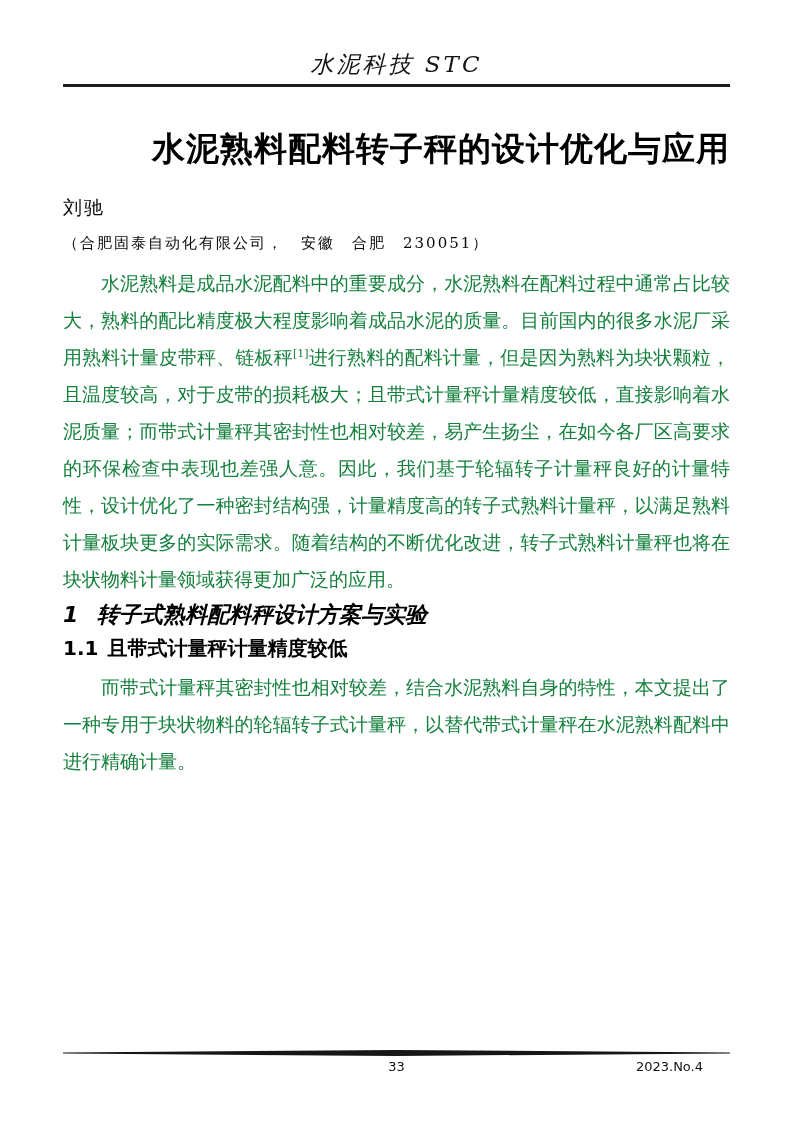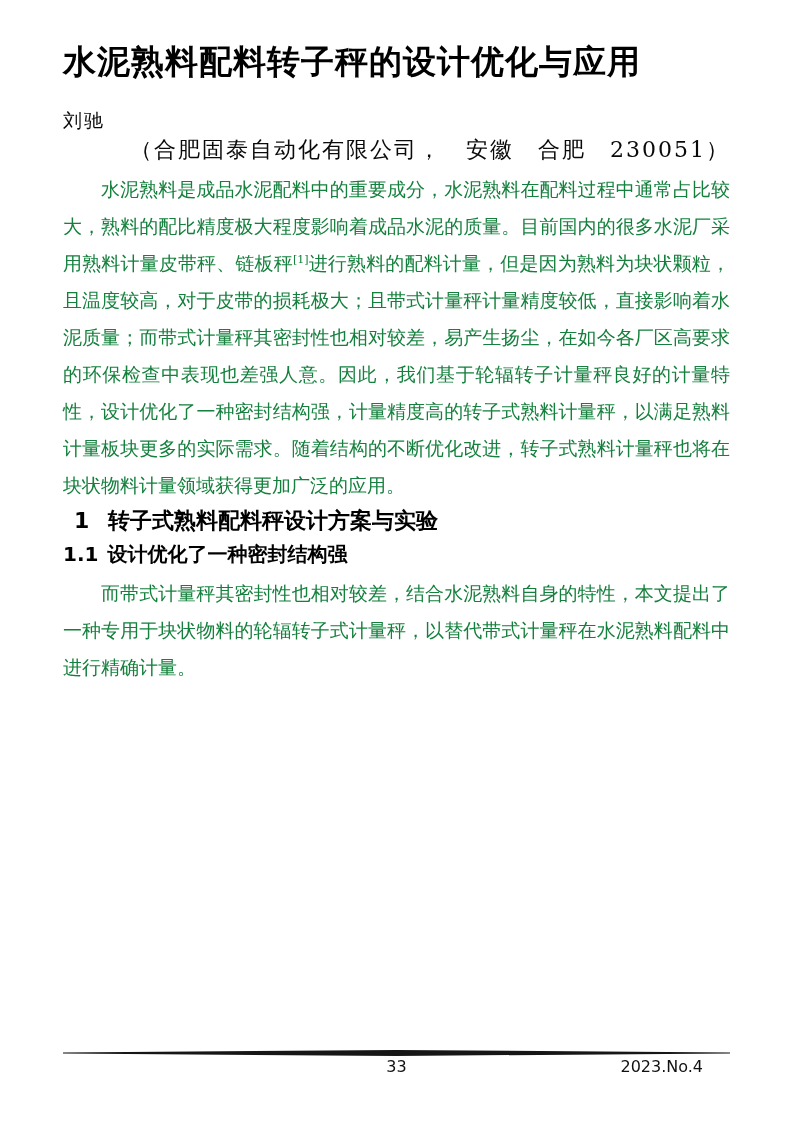--- a/index.html
+++ b/index.html
@@ -34,55 +34,55 @@
   }
   .header-rule {
     margin-top: 5px;
     height: 3px;
     background: #1c1c1c;
   }
 
   
   .article-title {
     margin: 42px 0 0 0;
-    text-align: left;
+    text-align: right;
     font-family: "DejaVu Sans", "Liberation Sans", sans-serif;
     font-weight: bold;
     font-size: 33px;
     line-height: 40px;
     letter-spacing: 1px;
     color: #000;
   }
   .author {
     margin-top: 26px;
     text-align: left;
     font-size: 19px;
     line-height: 25px;
     letter-spacing: 2px;
   }
   .affiliation {
-    margin-top: 3px;
-    text-align: right;
-    font-size: 22px;
+    margin-top: 10px;
+    text-align: left;
+    font-size: 15px;
     line-height: 27px;
     letter-spacing: 2px;
   }
 
   
   .sec-heading {
     font-family: "DejaVu Sans", "Liberation Sans", sans-serif;
     font-weight: bold;
     color: #000;
   }
   .h-level1 {
     font-size: 22px;
     line-height: 28px;
   }
   .h-intro   { margin: 17px 0 0 0; }
-  .h-sec1    { margin: 3px 0 0 11px; }
+  .h-sec1    { margin: 3px 0 0 0; font-style: italic; }
   .h-level2 {
     font-size: 20px;
     line-height: 26px;
     margin: 6px 0 0 0;
   }
   .sec-num { margin-right: 0.85em; }
   .h-level2 .sec-num { margin-right: 0.45em; }
 
   
   .body-para {
@@ -112,52 +112,56 @@
   .footer-rule-svg {
     display: block;
     width: 100%;
     height: 6px;
   }
   .footer-row {
     position: relative;
     margin-top: 2px;
     height: 20px;
     font-family: "DejaVu Sans", "Liberation Sans", sans-serif;
-    font-size: 16px;
+    font-size: 13px;
     line-height: 18px;
     color: #111;
   }
   .page-number {
     position: absolute;
     left: 50%;
     transform: translateX(-50%);
   }
   .issue-number {
     position: absolute;
     right: 27px;
   }
 </style>
 </head>
 <body>
 
 <div class="page">
 
+  <header>
+    <div class="journal-title">水泥科技 STC</div>
+    <div class="header-rule"></div>
+  </header>
 
   <h1 class="article-title">水泥熟料配料转子秤的设计优化与应用</h1>
 
   <div class="author">刘驰</div>
 
   <div class="affiliation">（合肥固泰自动化有限公司，　安徽　合肥　230051）</div>
 
 
   <p class="body-para first-body"><span>水泥熟料是成品水泥配料中的重要成分，水泥熟料在配料过程中通常占比较大，熟料的配比精度极大程度影响着成品水泥的质量。目前国内的很多水泥厂采用熟料计量皮带秤、链板秤</span><sup class="citation-sup">[1]</sup><span>进行熟料的配料计量，但是因为熟料为块状颗粒，且温度较高，对于皮带的损耗极大；且带式计量秤计量精度较低，直接影响着水泥质量；而带式计量秤其密封性也相对较差，易产生扬尘，在如今各厂区高要求的环保检查中表现也差强人意。因此，我们基于轮辐转子计量秤良好的计量特性，设计优化了一种密封结构强，计量精度高的转子式熟料计量秤，以满足熟料计量板块更多的实际需求。随着结构的不断优化改进，转子式熟料计量秤也将在块状物料计量领域获得更加广泛的应用。</span></p>
 
   <h2 class="sec-heading h-level1 h-sec1"><span class="sec-num">1</span><span>转子式熟料配料秤设计方案与实验</span></h2>
 
-  <h3 class="sec-heading h-level2"><span class="sec-num">1.1</span><span>设计优化了一种密封结构强</span></h3>
+  <h3 class="sec-heading h-level2"><span class="sec-num">1.1</span><span>且带式计量秤计量精度较低</span></h3>
 
   <p class="body-para first-body">而带式计量秤其密封性也相对较差，结合水泥熟料自身的特性，本文提出了一种专用于块状物料的轮辐转子式计量秤，以替代带式计量秤在水泥熟料配料中进行精确计量。</p>
 
 
   <footer class="footer">
     <svg class="footer-rule-svg" viewBox="0 0 663 6" preserveAspectRatio="none" xmlns="http://www.w3.org/2000/svg">
       <polygon points="0,2.4 331,0 663,2.4 663,3.4 331,6 0,3.4" fill="#161616"></polygon>
     </svg>
     <div class="footer-row">
       <span class="page-number">33</span>

